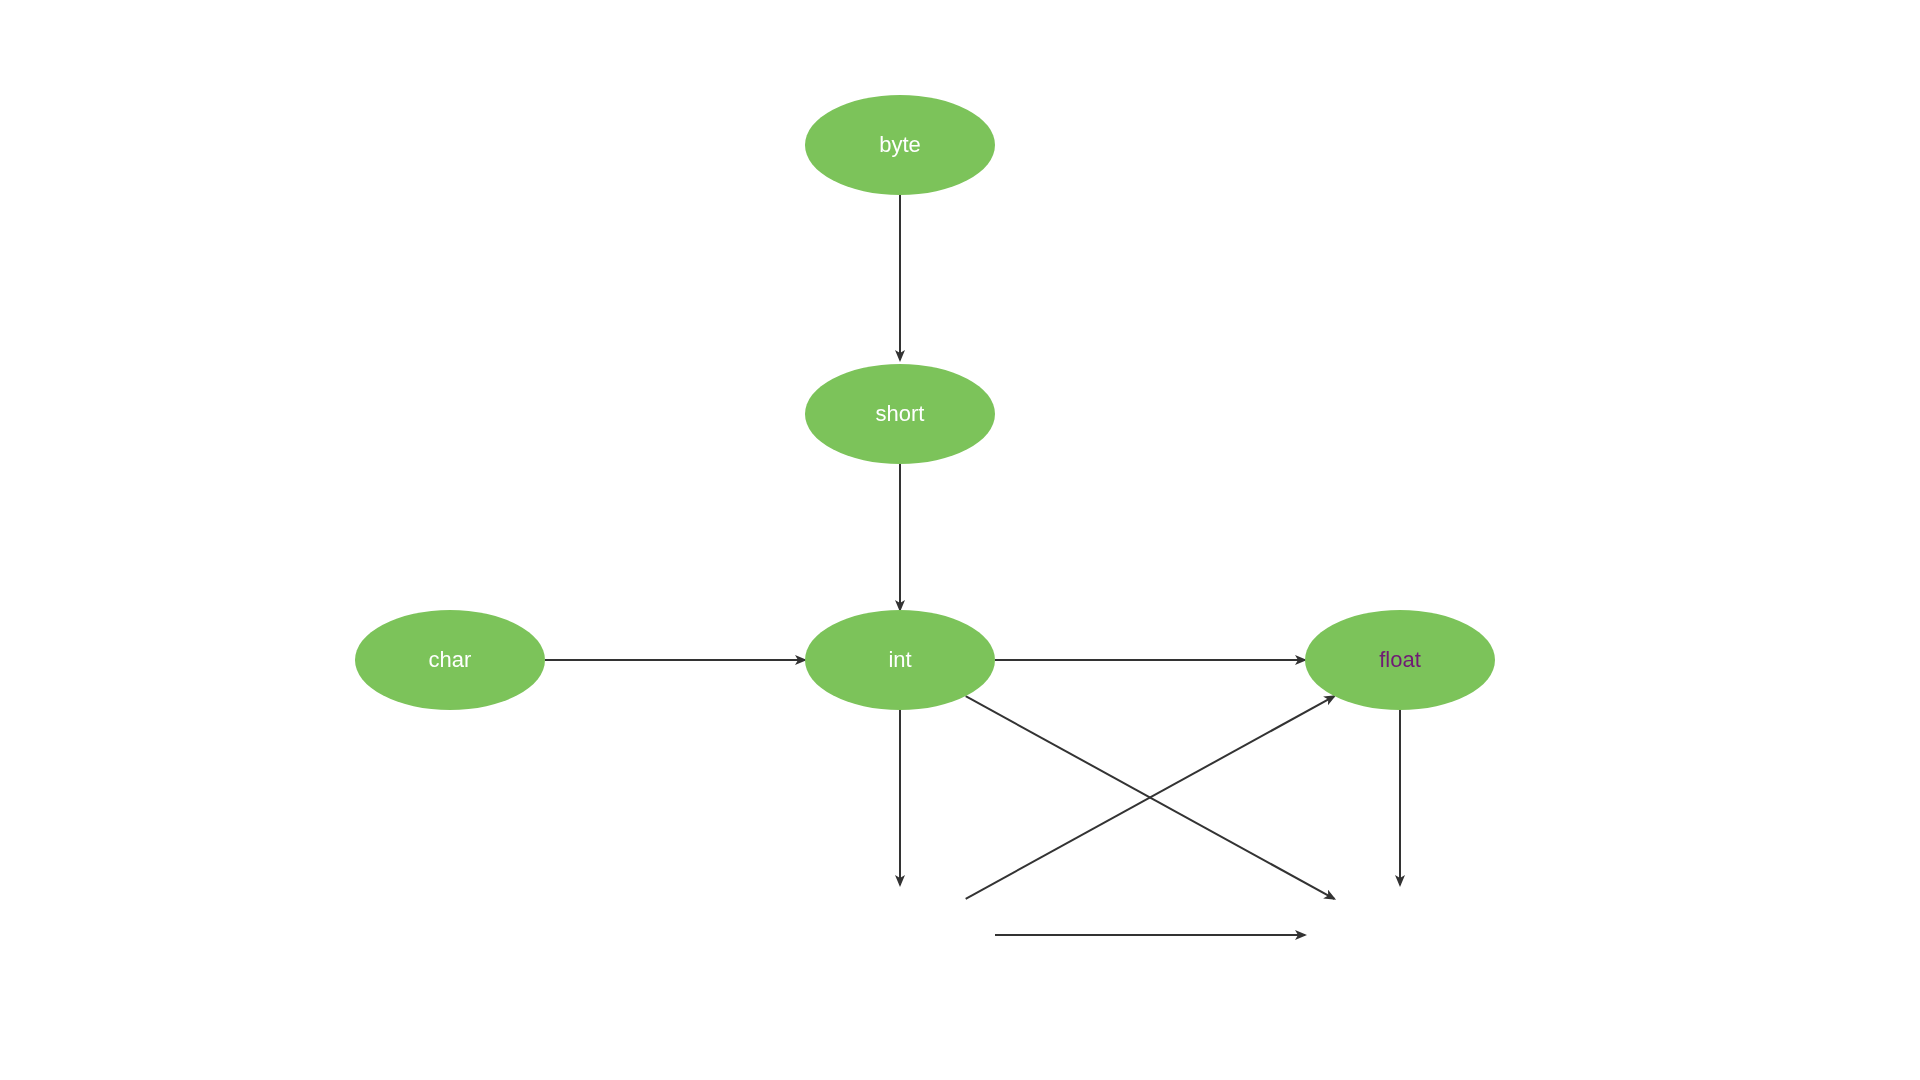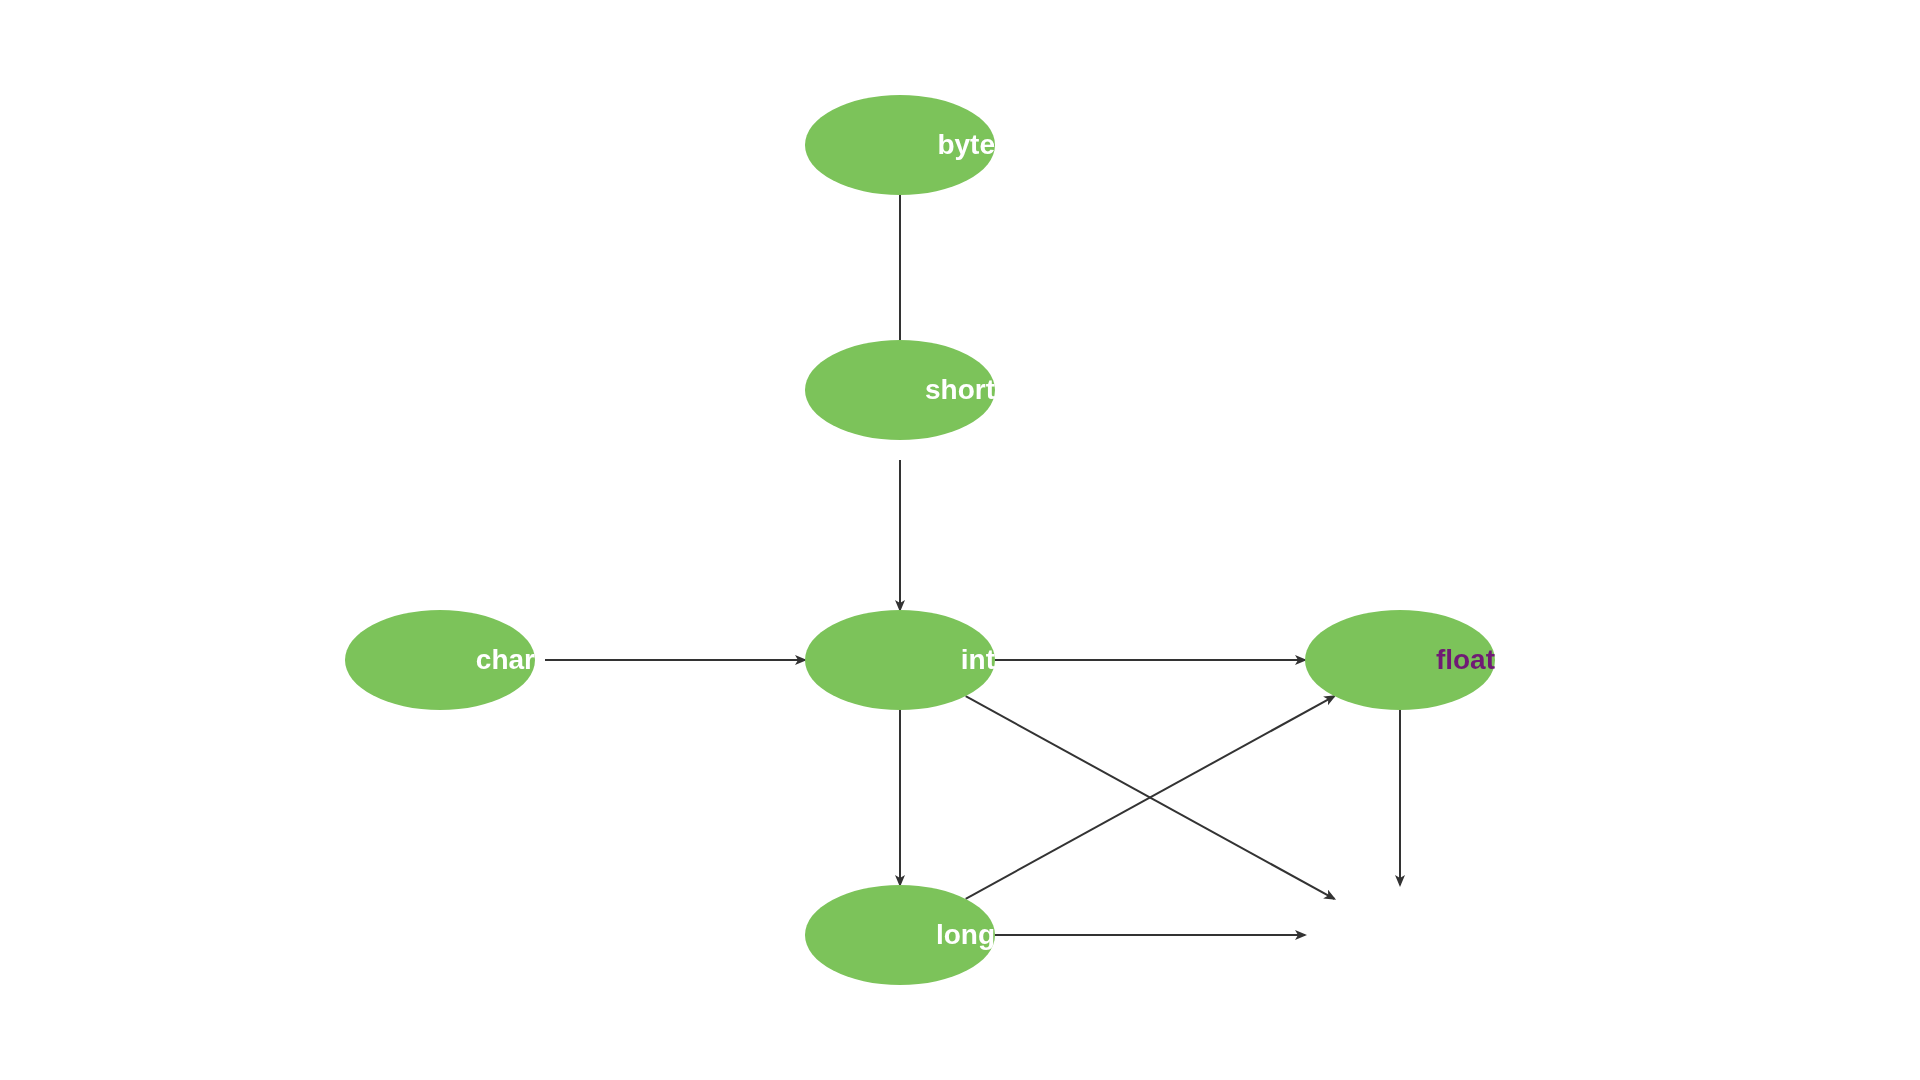--- a/index.html
+++ b/index.html
@@ -19,24 +19,24 @@
       height: 1080px;
     }
     .node {
       position: absolute;
       background: #7cc35a;
       border-radius: 50%;
       width: 190px;
       height: 100px;
       display: flex;
       align-items: center;
-      justify-content: flex-end;
+      justify-content: center;
       color: #ffffff;
-      font-size: 28px;
-      font-weight: 700;
+      font-size: 22px;
+      font-weight: 400;
     }
     svg.edges {
       position: absolute;
       top: 0;
       left: 0;
       width: 1920px;
       height: 1080px;
       pointer-events: none;
     }
   </style>
@@ -59,28 +59,25 @@
         <line x1="965.68106259588" y1="696.124584427734" x2="1334.31893740412" y2="898.875415572266" stroke="#333333" stroke-width="2" marker-end="url(#arrowhead)"></line>
         <line x1="965.68106259588" y1="898.875415572266" x2="1334.31893740412" y2="696.124584427734" stroke="#333333" stroke-width="2" marker-end="url(#arrowhead)"></line>
         <line x1="995" y1="935" x2="1305" y2="935" stroke="#333333" stroke-width="2" marker-end="url(#arrowhead)"></line>
         <line x1="1400" y1="710" x2="1400" y2="885" stroke="#333333" stroke-width="2" marker-end="url(#arrowhead)"></line>
       </g>
   </svg>
 
   <div class="node" id="node-byte" style="left: 805px; top: 95px; width: 190px; height: 100px; background: rgb(124, 195, 90); color: rgb(255, 255, 255);">
     <span>byte</span>
   </div>
-  <div class="node" id="node-short" style="left: 805px; top: 340px; width: 190px; height: 100px; background: rgb(124, 195, 90); color: rgb(255, 255, 255);">
+  <div class="node" id="node-short" style="left: 805px; top: 364px; width: 190px; height: 100px; background: rgb(124, 195, 90); color: rgb(255, 255, 255);">
     <span>short</span>
   </div>
-  <div class="node" id="node-char" style="left: 345px; top: 610px; width: 190px; height: 100px; background: rgb(124, 195, 90); color: rgb(255, 255, 255);">
+  <div class="node" id="node-char" style="left: 355px; top: 610px; width: 190px; height: 100px; background: rgb(124, 195, 90); color: rgb(255, 255, 255);">
     <span>char</span>
   </div>
   <div class="node" id="node-int" style="left: 805px; top: 610px; width: 190px; height: 100px; background: rgb(124, 195, 90); color: rgb(255, 255, 255);">
     <span>int</span>
   </div>
   <div class="node" id="node-float" style="left: 1305px; top: 610px; width: 190px; height: 100px; background: rgb(124, 195, 90); color: #701a75;">
     <span>float</span>
   </div>
-  <div class="node" id="node-long" style="left: 805px; top: 885px; width: 190px; height: 100px; background: rgb(124, 195, 90); color: rgb(255, 255, 255);">
-    <span>long</span>
-  </div>
 </div>
 
 </body></html>

